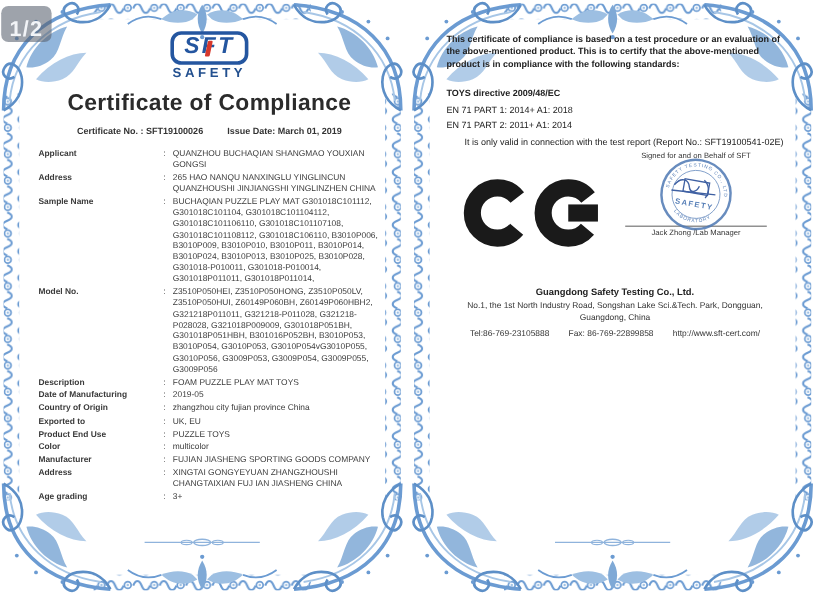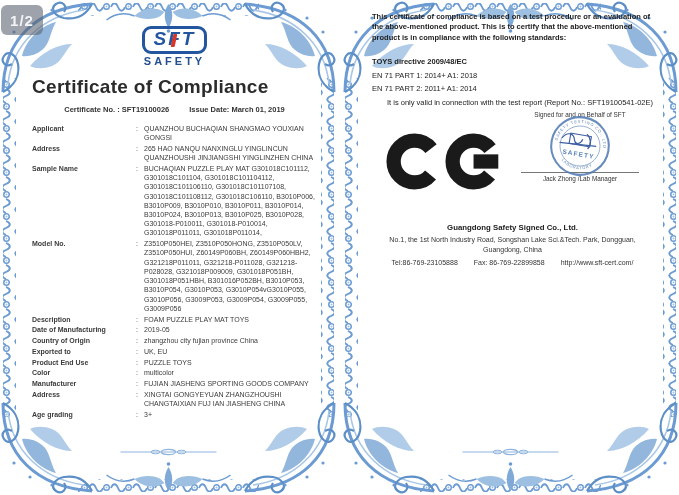--- a/index.html
+++ b/index.html
@@ -5,43 +5,43 @@
   * { margin:0; padding:0; box-sizing:border-box; }
   html,body { background:#ffffff; }
   body { font-family:"Liberation Sans","DejaVu Sans",sans-serif; color:#3b3b3b; }
   .canvas { position:relative; width:679px; height:495px; background:#fff; overflow:hidden; display:flex; gap:5px; }
   .page { position:relative; width:337px; height:495px; background:#fff; flex:0 0 auto; }
   .border-svg { position:absolute; inset:0; width:337px; height:495px; pointer-events:none; }
 
   
   .badge { position:absolute; left:1px; top:5px; width:42px; height:30px;
     background:rgba(88,97,110,0.58); border-radius:6px; z-index:6;
-    display:flex; align-items:center; justify-content:center;
-    color:#f2f4f7; font-size:15px; font-weight:bold; letter-spacing:1px; }
+    display:flex; align-items:flex-end; justify-content:center;
+    color:#f2f4f7; font-size:18px; font-weight:bold; letter-spacing:1px; }
 
   
   .p1-content { position:relative; z-index:2; padding:26px 20px 0 32px; }
   .logo-wrap { text-align:center; }
   .logo-box { position:relative; display:inline-block; border:3px solid #2456a0; border-radius:9px;
     padding:0 9px 1px 9px; color:#2456a0; font-weight:bold; font-style:italic;
     font-size:19px; letter-spacing:2px; line-height:1.1; }
   .logo-accent { position:absolute; left:27px; top:5px; width:4px; height:13px;
     background:#d6382c; transform:skewX(-12deg); border-radius:1px; }
   .logo-sub { color:#23508f; font-weight:bold; font-size:11px; letter-spacing:3px; margin-top:1px; }
-  .p1-title { text-align:left; font-size:19px; font-weight:bold; color:#2b2b2b; margin-top:9px; letter-spacing:0.3px; }
+  .p1-title { text-align:center; font-size:19px; font-weight:bold; color:#2b2b2b; margin-top:9px; letter-spacing:0.3px; }
   .cert-line { display:flex; justify-content:center; gap:20px; margin-top:7px;
     font-size:7.5px; font-weight:bold; color:#333;text-align:center; }
   .fields { margin-top:10px; font-size:7px; line-height:1.32; }
   .field-row { display:flex; align-items:flex-start; margin-bottom:1.5px; }
   .f-label { flex:0 0 104px; font-weight:bold; color:#3b3b3b; }
   .f-colon { flex:0 0 8px; }
   .f-value { flex:1; color:#3b3b3b; }
 
   
-  .p2-content { position:relative; z-index:2; padding:12px 26px 0 30px; font-size:7.5px; color:#222; }
+  .p2-content { position:relative; z-index:2; padding:28px 26px 0 30px; font-size:7.5px; color:#222; }
   .p2-intro { font-weight:bold; line-height:1.38; }
   .p2-directive { font-weight:bold; margin-top:14px; }
   .standards .std { font-weight:normal; margin-top:4.5px; }
   .p2-validity { font-weight:normal; margin-top:5px;text-align:right; }
   .ce-row { position:relative; height:102px; margin-top:10px; }
   .ce { position:absolute; left:14px; top:14px; width:118px; height:61px; }
   .sig-block { position:absolute; right:-8px; top:-6px; width:162px; text-align:center; }
   .sig-label { font-size:6.4px; color:#333; position:relative; z-index:1; }
   .stamp { position:absolute; left:50%; top:3px; transform:translateX(-50%); width:64px; height:64px; z-index:2; opacity:0.95; }
   .sig-line { width:118px; margin:54px auto 0 auto; border-top:1px solid #777; }
@@ -253,21 +253,21 @@
               <rect x="-14" y="-14" width="26" height="13" fill="none" stroke="#35589e" stroke-width="1.4"></rect>
               <path d="M-24,-6 C-18,-16 -10,-14 -8,-6 C-6,0 0,-2 2,-9 M-26,0 L20,-3 M6,-16 C12,-12 14,-4 10,2" fill="none" stroke="#35589e" stroke-width="1.5"></path>
             </g>
           </svg>
           <div class="sig-line"></div>
           <div class="sig-name">Jack Zhong /Lab Manager</div>
         </div>
       </div>
 
       <div class="company-block">
-        <div class="company-name">Guangdong Safety Signed Co., Ltd.</div>
+        <div class="company-name">Guangdong Safety Testing Co., Ltd.</div>
         <div class="company-addr">No.1, the 1st North Industry Road, Songshan Lake Sci.&amp;Tech. Park, Dongguan, Guangdong, China</div>
         <div class="contact-line">
           <span>Tel:86-769-23105888</span>
           <span>Fax: 86-769-22899858</span>
           <span>http://www.sft-cert.com/</span>
         </div>
       </div>
     </div>
   </div>
 

